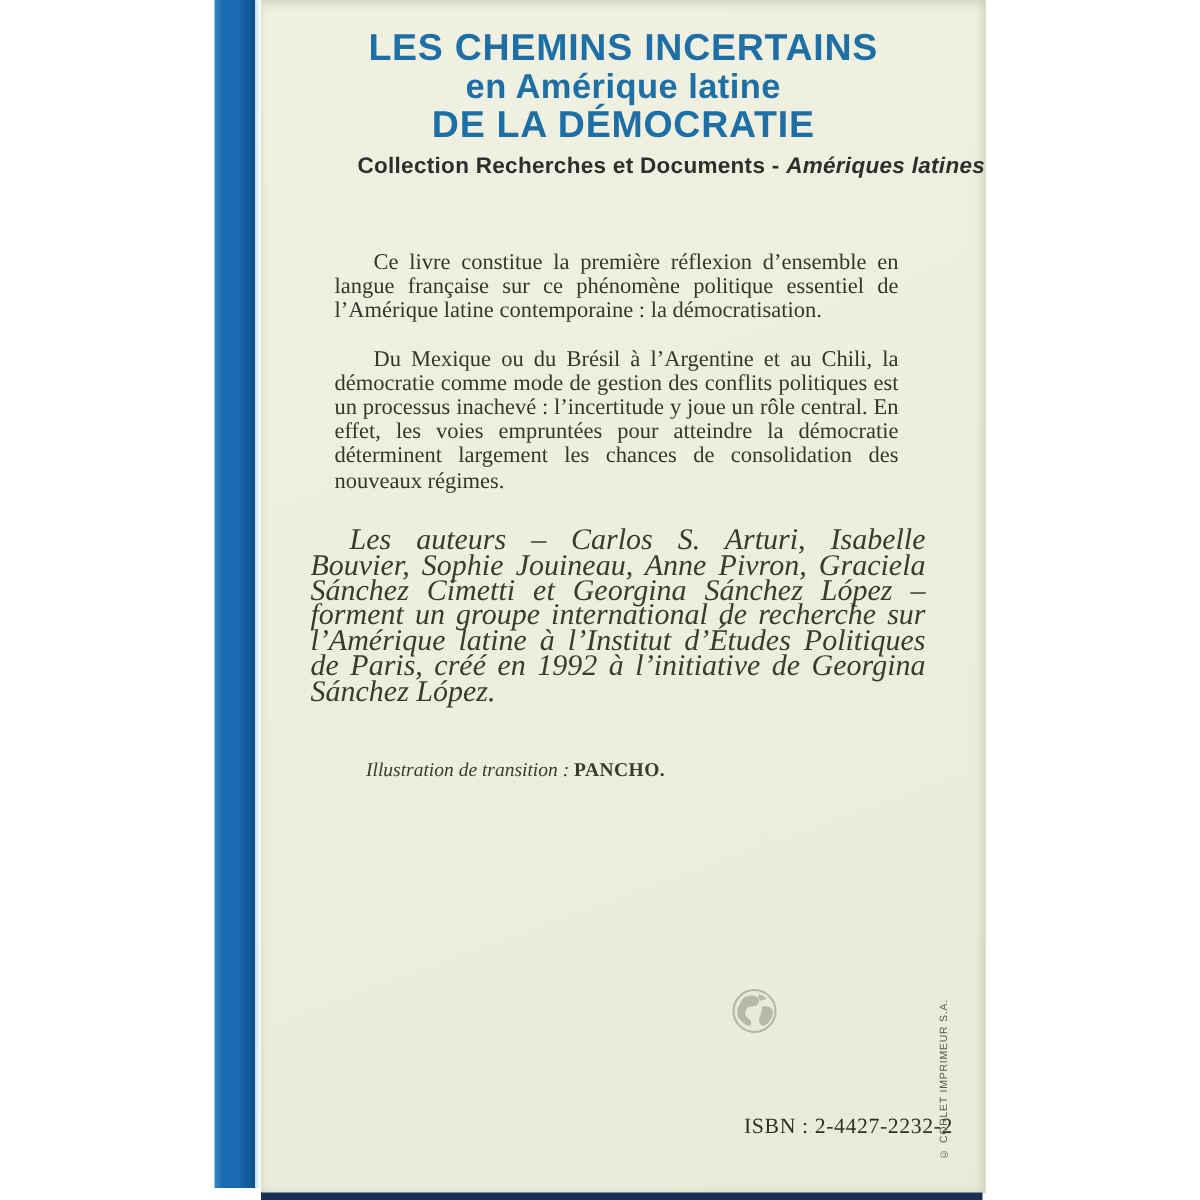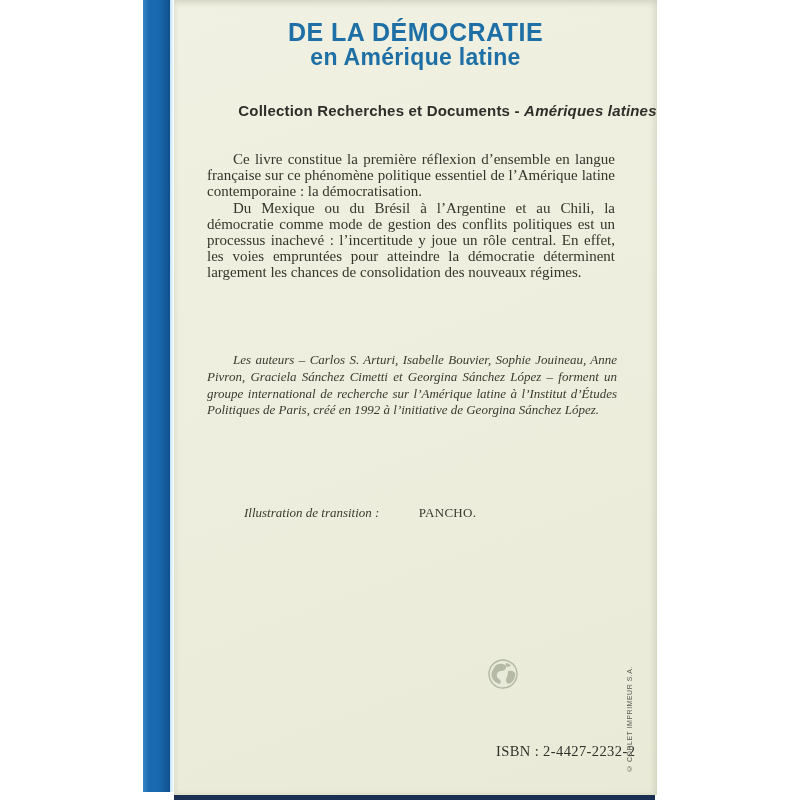--- a/index.html
+++ b/index.html
@@ -32,33 +32,33 @@
   .collection-line{
     position:absolute;top:102px;left:0;width:100%;text-align:center;
     font-weight:bold;font-size:15px;color:#2e2f2a;letter-spacing:.2px;padding-left:32px;
   }
   .collection-line .series{font-style:italic;}
   .body-text{
     position:absolute;top:151px;left:33px;width:408px;
     font-family:"Liberation Serif",serif;font-size:15px;line-height:16.2px;
     color:#35352b;text-align:justify;
   }
-  .body-text p{margin:0;text-indent:26px;}
+  .body-text p{margin:16px;text-indent:26px;}
   .authors-text{
     position:absolute;top:352px;left:33px;width:410px;
     font-family:"Liberation Serif",serif;font-style:italic;
-    font-size:13px;line-height:16.8px;color:#3a3a30;text-align:justify;
+    font-size:20px;line-height:16.8px;color:#3a3a30;text-align:justify;
   }
   .authors-text p{margin:0;text-indent:26px;}
   .illustration-line{
     position:absolute;top:505px;left:70px;
     font-family:"Liberation Serif",serif;font-size:13px;color:#3a3a30;
   }
   .illustration-line .lbl{font-style:italic;}
-  .illustration-line .val{font-weight:normal;letter-spacing:.3px;margin-left:36px;}
+  .illustration-line .val{font-weight:bold;letter-spacing:.3px;}
   .globe{position:absolute;top:657px;left:312px;width:34px;height:34px;opacity:.65;}
   .isbn-line{
     position:absolute;top:743px;left:322px;
     font-family:"Liberation Serif",serif;font-size:14.5px;color:#2f3029;letter-spacing:.4px;
   }
   .printer-credit{
     position:absolute;top:612px;left:452px;height:160px;
     writing-mode:vertical-rl;transform:rotate(180deg);
     font-size:7px;color:#5a5b52;letter-spacing:.5px;white-space:nowrap;
   }
@@ -67,22 +67,23 @@
 <body style="--page_bg: #ffffff; --cover_bg: #edeedd; --spine: #1a6ab2; --title_color: #1d6fa5; --bottom_edge: #1b2f55;">
 
 <div class="book">
 
   <div class="spine"></div>
   <div class="spine-gap"></div>
 
   <div class="cover">
 
     <div class="title-block">
+      <div class="title-line">LES CHEMINS INCERTAINS</div>
+      <div class="title-line sub">en Amérique latine</div>
       <div class="title-line">DE LA DÉMOCRATIE</div>
-      <div class="title-line sub">en Amérique latine</div>
     </div>
 
     <div class="collection-line"><span>Collection Recherches et Documents - </span><span class="series">Amériques latines</span></div>
 
     <div class="body-text">
       <p>Ce livre constitue la première réflexion d’ensemble en langue française sur ce phénomène politique essentiel de l’Amérique latine contemporaine : la démocratisation.</p>
       <p>Du Mexique ou du Brésil à l’Argentine et au Chili, la démocratie comme mode de gestion des conflits politiques est un processus inachevé : l’incertitude y joue un rôle central. En effet, les voies empruntées pour atteindre la démocratie déterminent largement les chances de consolidation des nouveaux régimes.</p>
     </div>
 
     <div class="authors-text">

